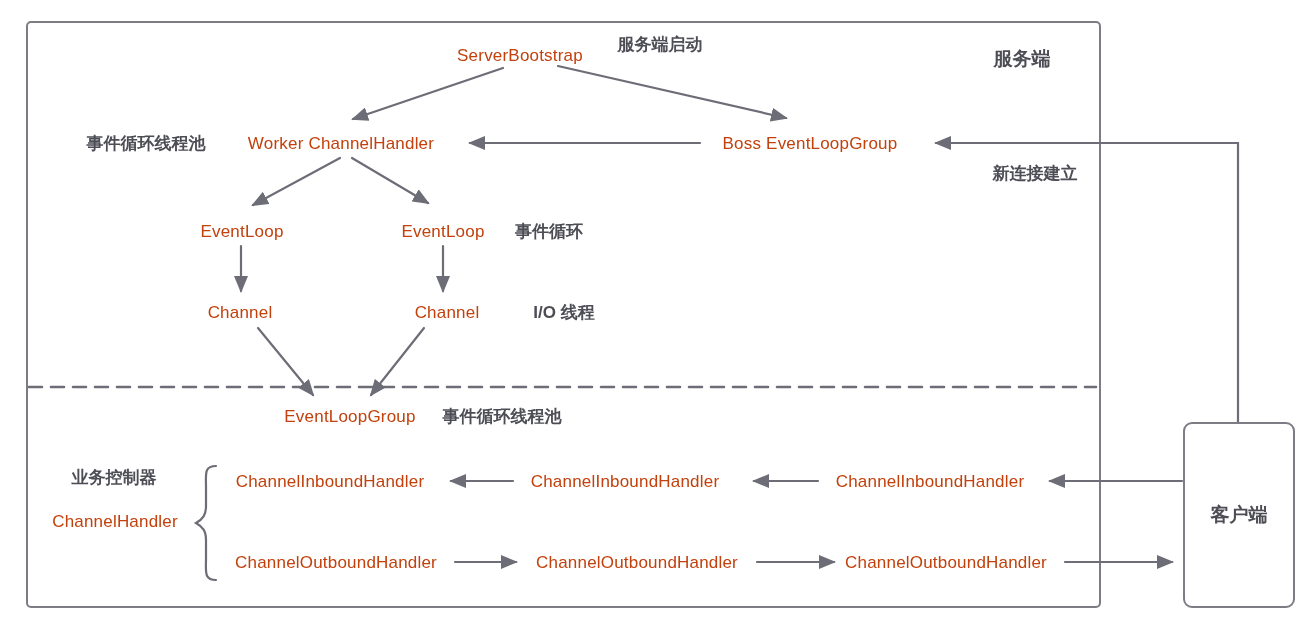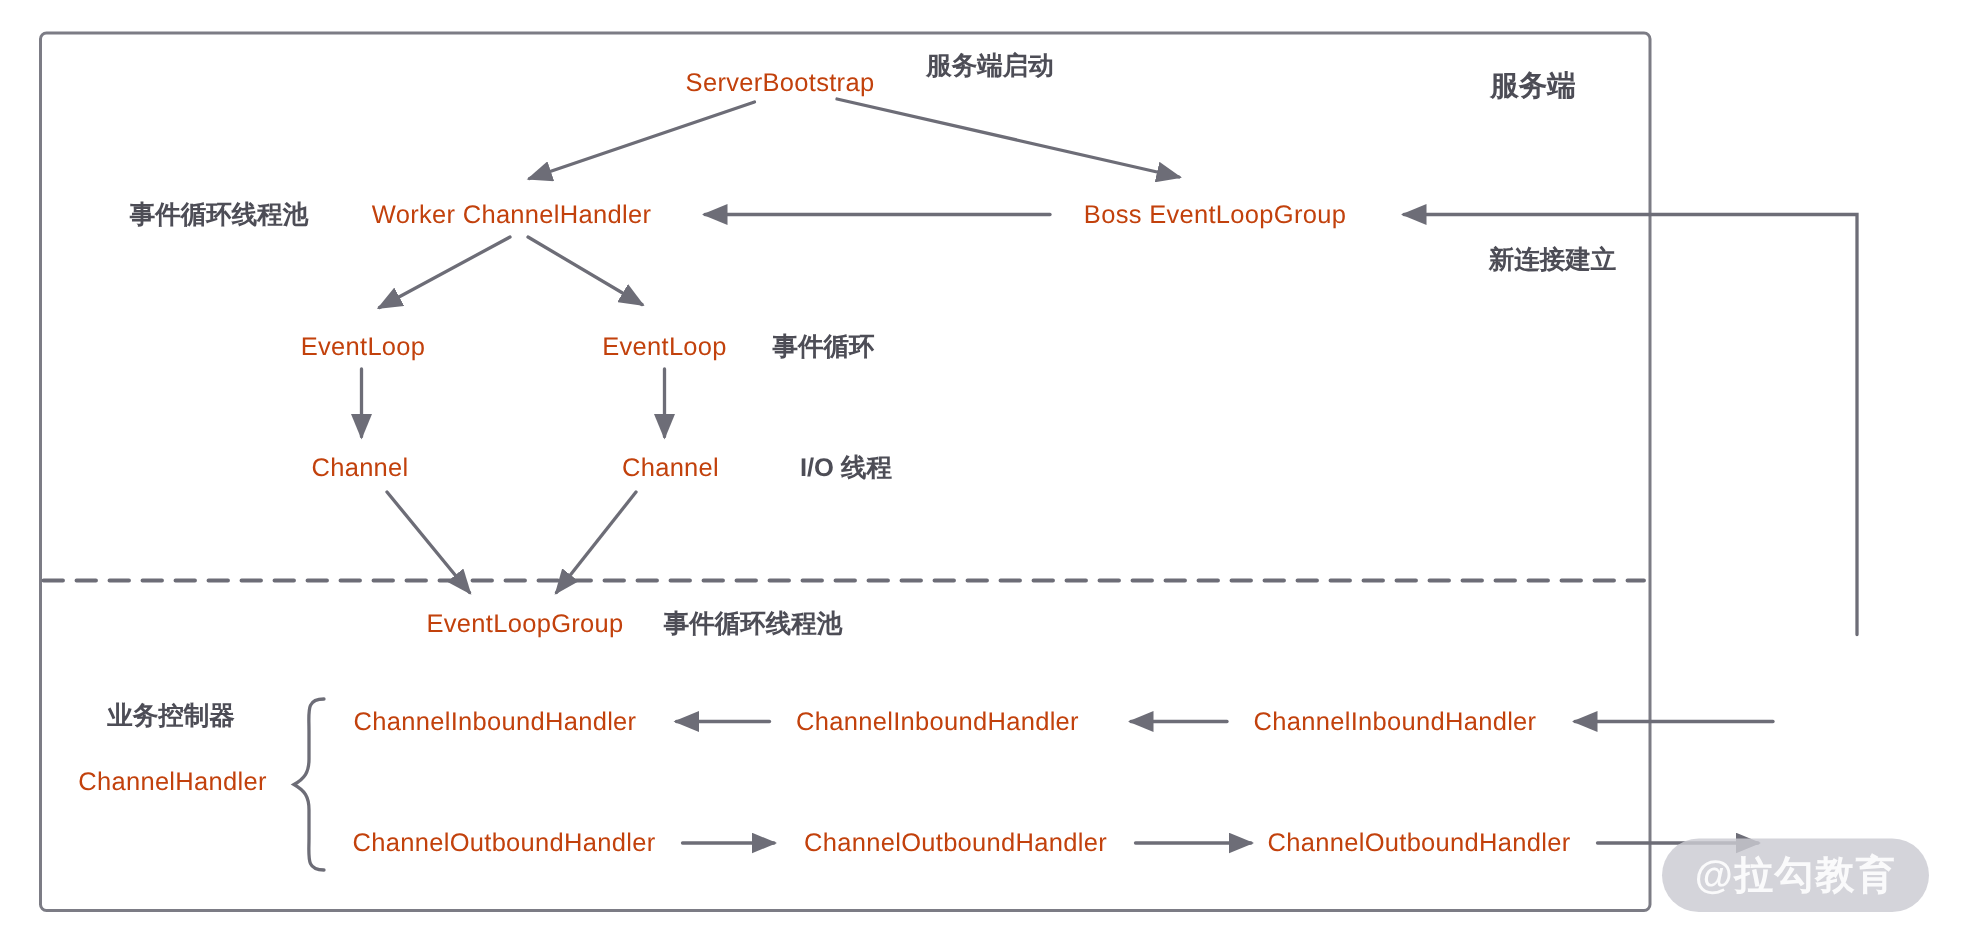--- a/index.html
+++ b/index.html
@@ -22,20 +22,23 @@
     display:flex;align-items:center;justify-content:center;
     font-size:26px;font-weight:700;color:rgba(255,255,255,0.88);letter-spacing:1px;
   }
 </style>
 </head>
 <body>
 
 <div class="stage">
 
   <div class="box server-box"></div>
+  <div class="box client-box">
+    <div class="client-label">客户端</div>
+  </div>
 
   <svg class="wires" width="1315" height="627" viewBox="0 0 1315 627">
     <defs>
       <marker id="ah" markerUnits="userSpaceOnUse" markerWidth="18" markerHeight="14" refX="15" refY="7" orient="auto">
         <path d="M0,0 L17,7 L0,14 Z" fill="#6d6d77"></path>
       </marker>
     </defs>
     <g stroke="#6d6d77" stroke-width="2.2" fill="none" stroke-linecap="round">
       <line x1="503" y1="68" x2="353" y2="119" marker-end="url(#ah)"></line>
       <line x1="558" y1="66" x2="786" y2="118" marker-end="url(#ah)"></line>
@@ -82,17 +85,14 @@
   <div class="lbl en" style="left:115px;top:521px;">ChannelHandler</div>
 
   <div class="lbl en" style="left:330px;top:481px;">ChannelInboundHandler</div>
   <div class="lbl en" style="left:625px;top:481px;">ChannelInboundHandler</div>
   <div class="lbl en" style="left:930px;top:481px;">ChannelInboundHandler</div>
 
   <div class="lbl en" style="left:336px;top:562px;">ChannelOutboundHandler</div>
   <div class="lbl en" style="left:637px;top:562px;">ChannelOutboundHandler</div>
   <div class="lbl en" style="left:946px;top:562px;">ChannelOutboundHandler</div>
 
-  <div class="watermark">
-    <span>@拉勾教育</span>
-  </div>
 
 </div>
 
 </body></html>

